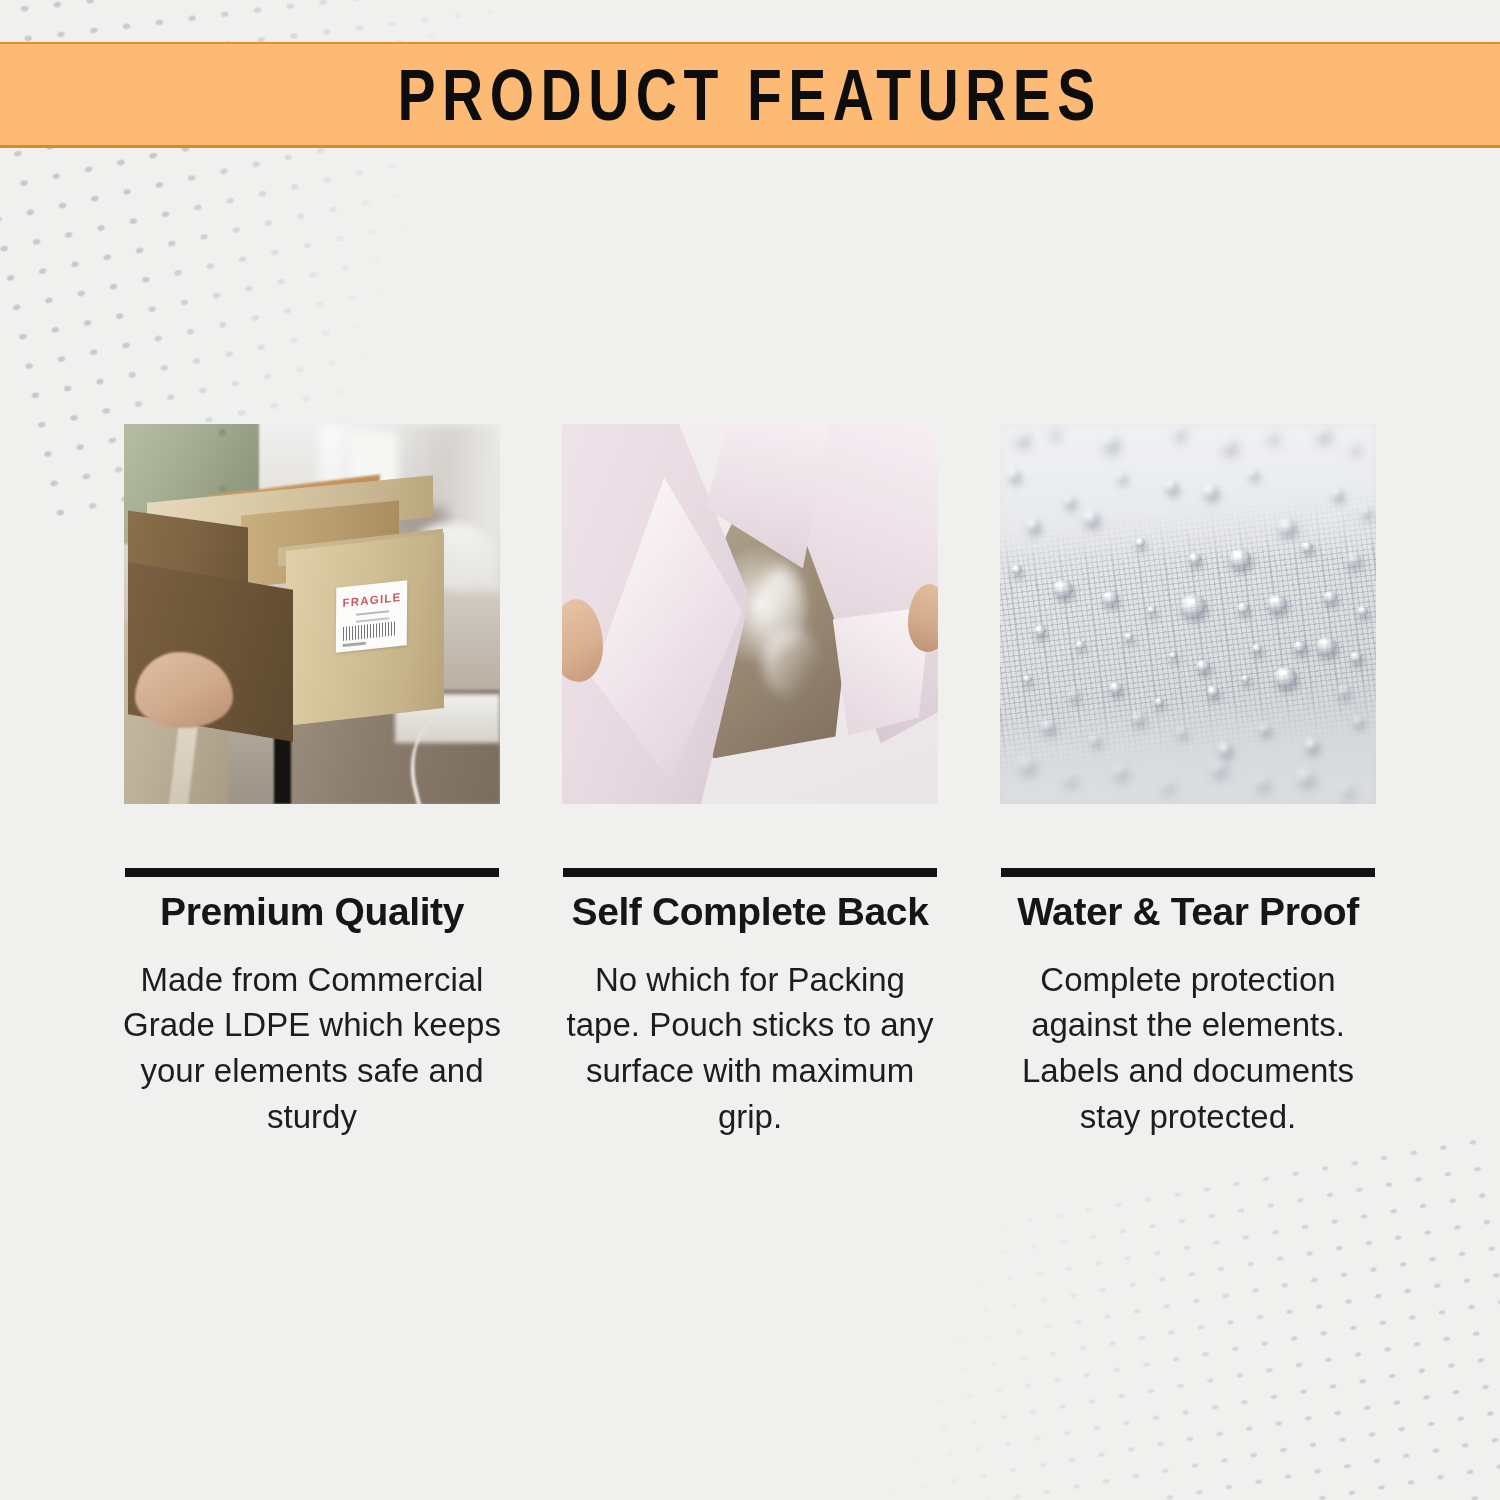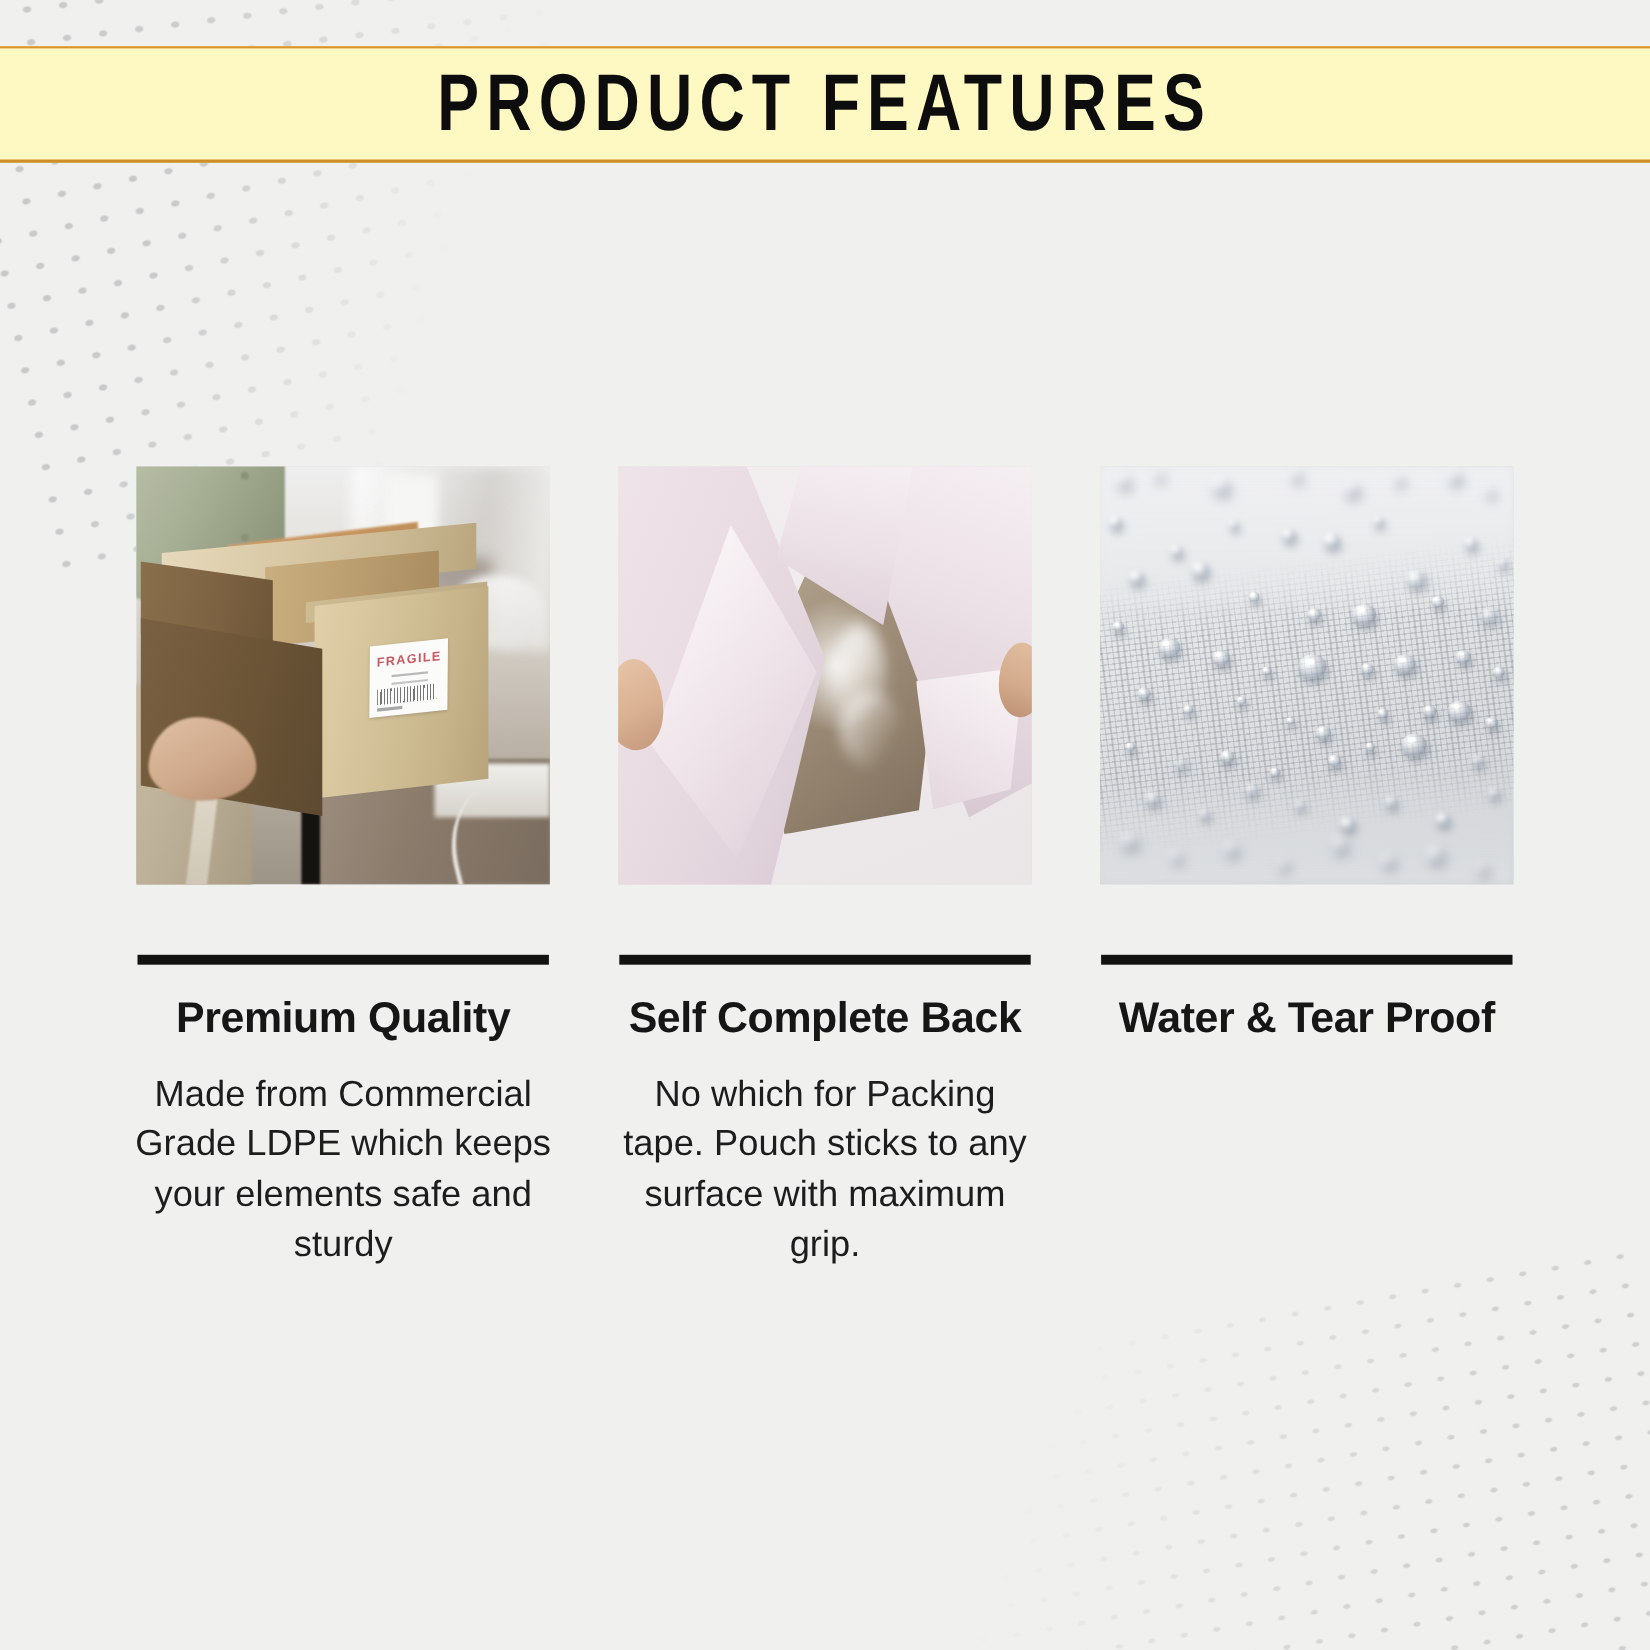--- a/index.html
+++ b/index.html
@@ -61,21 +61,21 @@
     background-size: 30px 27px;
   }
 
   
   .banner {
     position: absolute;
     left: 0;
     top: 42px;
     width: 1500px;
     height: 106px;
-    background: #fef9c3;
+    background: #fdba74;
     border-top: 2px solid #d9952a;
     border-bottom: 3px solid #cf8f28;
     box-sizing: border-box;
     display: flex;
     align-items: center;
     justify-content: center;
     z-index: 5;
   }
   .banner-title {
     font-family: "Liberation Sans Narrow", "Liberation Sans", sans-serif;
@@ -114,21 +114,21 @@
   }
 
   .divider {
     width: 374px;
     height: 9px;
     background: #131313;
     margin-top: 64px;
   }
 
   .card-title {
-    margin-top: 29px;
+    margin-top: 15px;
     font-size: 39px;
     font-weight: 700;
     color: #161616;
     letter-spacing: -0.4px;
     text-align: center;
     line-height: 1.05;
     white-space: nowrap;
   }
 
   .card-body {
@@ -541,15 +541,16 @@
           <div class="drop bl2" style="left: 30%; top: 90%; width: 13px; height: 11.18px;"></div>
           <div class="drop bl2" style="left: 43%; top: 94%; width: 10px; height: 8.6px;"></div>
           <div class="drop bl2" style="left: 56%; top: 89%; width: 14px; height: 12.04px;"></div>
           <div class="drop bl2" style="left: 68%; top: 93%; width: 12px; height: 10.32px;"></div>
           <div class="drop bl2" style="left: 79%; top: 91%; width: 16px; height: 13.76px;"></div>
           <div class="drop bl2" style="left: 91%; top: 95%; width: 11px; height: 9.46px;"></div>
         </div>
     </div>
     <div class="divider"></div>
     <div class="card-title">Water &amp; Tear Proof</div>
+    <div class="card-body">Complete protection against the elements. Labels and documents stay protected.</div>
   </div>
 
 </div>
 
 </body></html>

